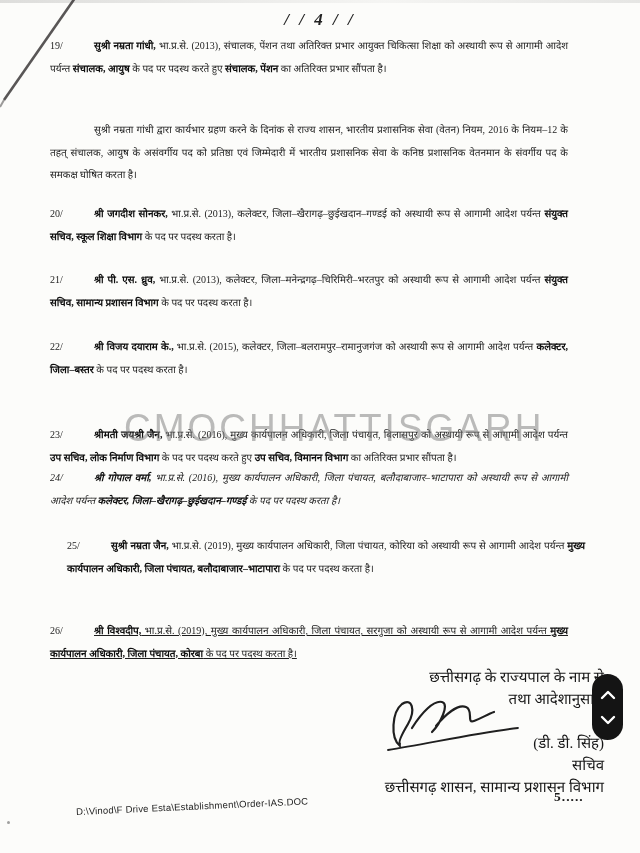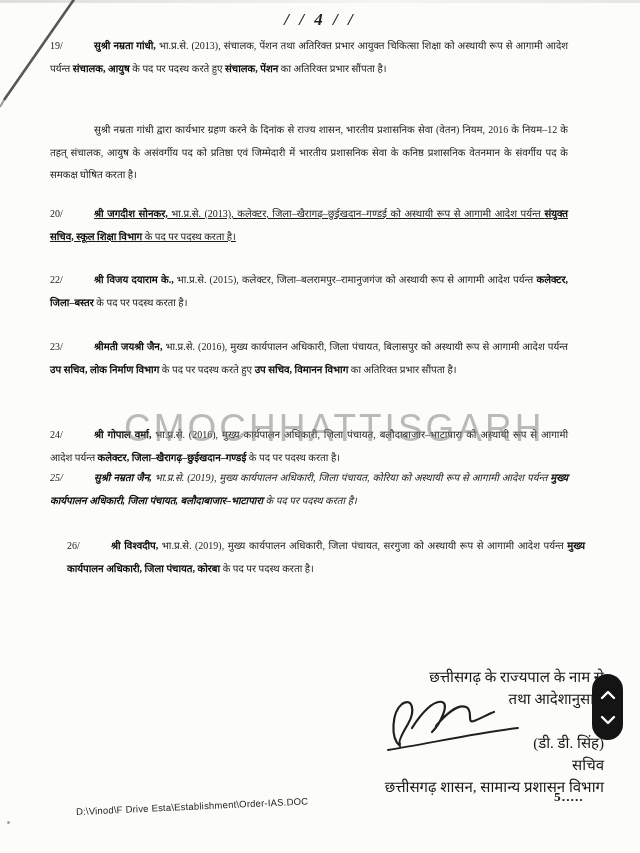--- a/index.html
+++ b/index.html
@@ -20,21 +20,21 @@
     font-style:italic;color:#222;
   }
   #paragraphs{position:absolute;inset:0;}
   .para{
     position:absolute;left:50px;width:518px;
     font-size:10px;line-height:22.5px;text-align:justify;
     color:#1c1c1c;
   }
   .para:nth-of-type(1){top:35px;}
   .para:nth-of-type(2){top:111px;margin-top:8px;}
-  .para:nth-of-type(3){top:203px;text-decoration:underline;}
+  .para:nth-of-type(3){top:203px;}
   .para:nth-of-type(4){top:269px;}
   .para:nth-of-type(5){top:336px;}
   .para:nth-of-type(6){top:424px;}
   .para:nth-of-type(7){top:467px;font-style:italic;}
   .para:nth-of-type(8){top:535px;margin-left:17px;}
   .para:nth-of-type(9){top:620px;text-decoration:underline;}
   .para .num{display:inline-block;width:44px;font-weight:500;}
   .para.indent{text-indent:44px;}
   .para .bold{font-weight:700;color:#0e0e0e;}
   .watermark{
@@ -86,20 +86,21 @@
   <line x1="75" y1="-2" x2="4" y2="100" stroke="#3d3a3a" stroke-width="2.6" opacity="0.85"></line>
   <line x1="4" y1="100" x2="0" y2="107" stroke="#3d3a3a" stroke-width="2" opacity="0.5"></line>
 </svg>
 
 <div class="page-number-header">/ / 4 / /</div>
 
 <div id="paragraphs">
     <div class="para"><span class="num">19/</span><span class="bold">सुश्री नम्रता गांधी,</span><span> भा.प्र.से. (2013), संचालक, पेंशन तथा अतिरिक्त प्रभार आयुक्त चिकित्सा शिक्षा को अस्थायी रूप से आगामी आदेश पर्यन्त </span><span class="bold">संचालक, आयुष</span><span> के पद पर पदस्थ करते हुए </span><span class="bold">संचालक, पेंशन</span><span> का अतिरिक्त प्रभार सौंपता है।</span></div>
     <div class="para indent"><span>सुश्री नम्रता गांधी द्वारा कार्यभार ग्रहण करने के दिनांक से राज्य शासन, भारतीय प्रशासनिक सेवा (वेतन) नियम, 2016 के नियम–12 के तहत् संचालक, आयुष के असंवर्गीय पद को प्रतिष्ठा एवं जिम्मेदारी में भारतीय प्रशासनिक सेवा के कनिष्ठ प्रशासनिक वेतनमान के संवर्गीय पद के समकक्ष घोषित करता है।</span></div>
     <div class="para"><span class="num">20/</span><span class="bold">श्री जगदीश सोनकर,</span><span> भा.प्र.से. (2013), कलेक्टर, जिला–खैरागढ़–छुईखदान–गण्डई को अस्थायी रूप से आगामी आदेश पर्यन्त </span><span class="bold">संयुक्त सचिव, स्कूल शिक्षा विभाग</span><span> के पद पर पदस्थ करता है।</span></div>
+    <div class="para"><span class="num">21/</span><span class="bold">श्री पी. एस. ध्रुव,</span><span> भा.प्र.से. (2013), कलेक्टर, जिला–मनेन्द्रगढ़–चिरिमिरी–भरतपुर को अस्थायी रूप से आगामी आदेश पर्यन्त </span><span class="bold">संयुक्त सचिव, सामान्य प्रशासन विभाग</span><span> के पद पर पदस्थ करता है।</span></div>
     <div class="para"><span class="num">22/</span><span class="bold">श्री विजय दयाराम के.,</span><span> भा.प्र.से. (2015), कलेक्टर, जिला–बलरामपुर–रामानुजगंज को अस्थायी रूप से आगामी आदेश पर्यन्त </span><span class="bold">कलेक्टर, जिला–बस्तर</span><span> के पद पर पदस्थ करता है।</span></div>
     <div class="para"><span class="num">23/</span><span class="bold">श्रीमती जयश्री जैन,</span><span> भा.प्र.से. (2016), मुख्य कार्यपालन अधिकारी, जिला पंचायत, बिलासपुर को अस्थायी रूप से आगामी आदेश पर्यन्त </span><span class="bold">उप सचिव, लोक निर्माण विभाग</span><span> के पद पर पदस्थ करते हुए </span><span class="bold">उप सचिव, विमानन विभाग</span><span> का अतिरिक्त प्रभार सौंपता है।</span></div>
     <div class="para"><span class="num">24/</span><span class="bold">श्री गोपाल वर्मा,</span><span> भा.प्र.से. (2016), मुख्य कार्यपालन अधिकारी, जिला पंचायत, बलौदाबाजार–भाटापारा को अस्थायी रूप से आगामी आदेश पर्यन्त </span><span class="bold">कलेक्टर, जिला–खैरागढ़–छुईखदान–गण्डई</span><span> के पद पर पदस्थ करता है।</span></div>
     <div class="para"><span class="num">25/</span><span class="bold">सुश्री नम्रता जैन,</span><span> भा.प्र.से. (2019), मुख्य कार्यपालन अधिकारी, जिला पंचायत, कोरिया को अस्थायी रूप से आगामी आदेश पर्यन्त </span><span class="bold">मुख्य कार्यपालन अधिकारी, जिला पंचायत, बलौदाबाजार–भाटापारा</span><span> के पद पर पदस्थ करता है।</span></div>
     <div class="para"><span class="num">26/</span><span class="bold">श्री विश्वदीप,</span><span> भा.प्र.से. (2019), मुख्य कार्यपालन अधिकारी, जिला पंचायत, सरगुजा को अस्थायी रूप से आगामी आदेश पर्यन्त </span><span class="bold">मुख्य कार्यपालन अधिकारी, जिला पंचायत, कोरबा</span><span> के पद पर पदस्थ करता है।</span></div>
   </div>
 
 <div class="watermark">CMOCHHATTISGARH</div>
 
 <div class="signature-block">

